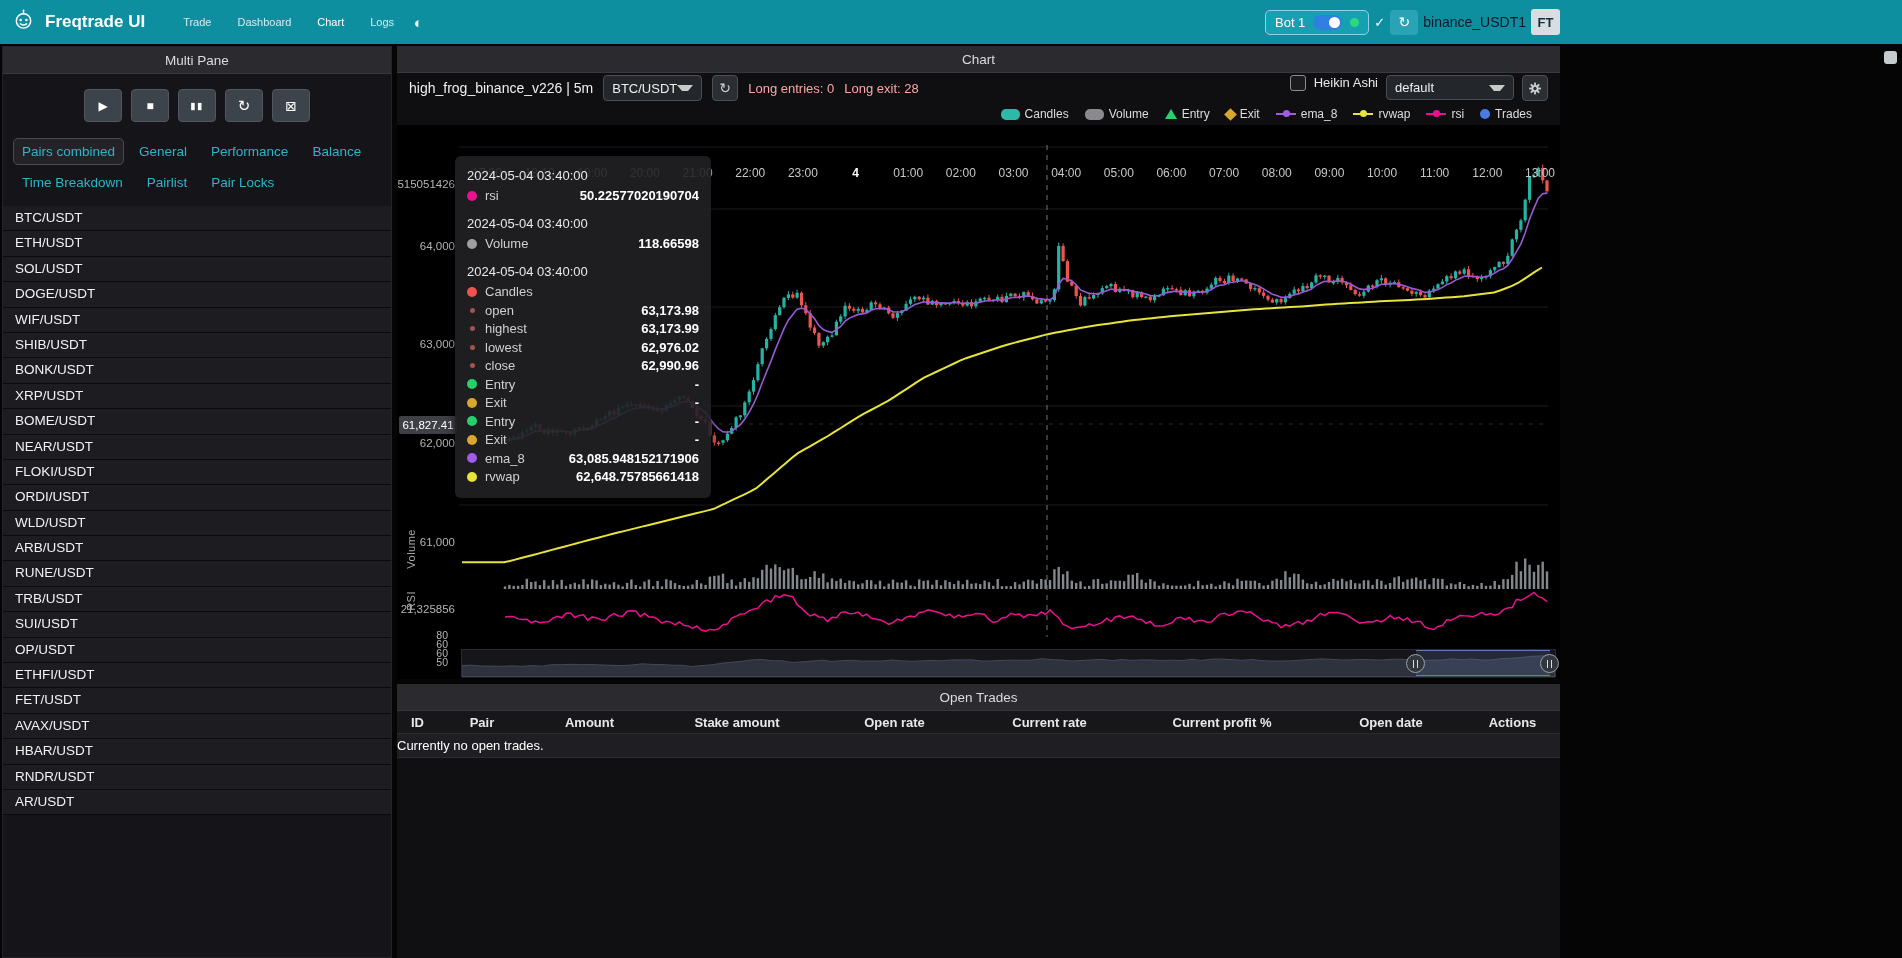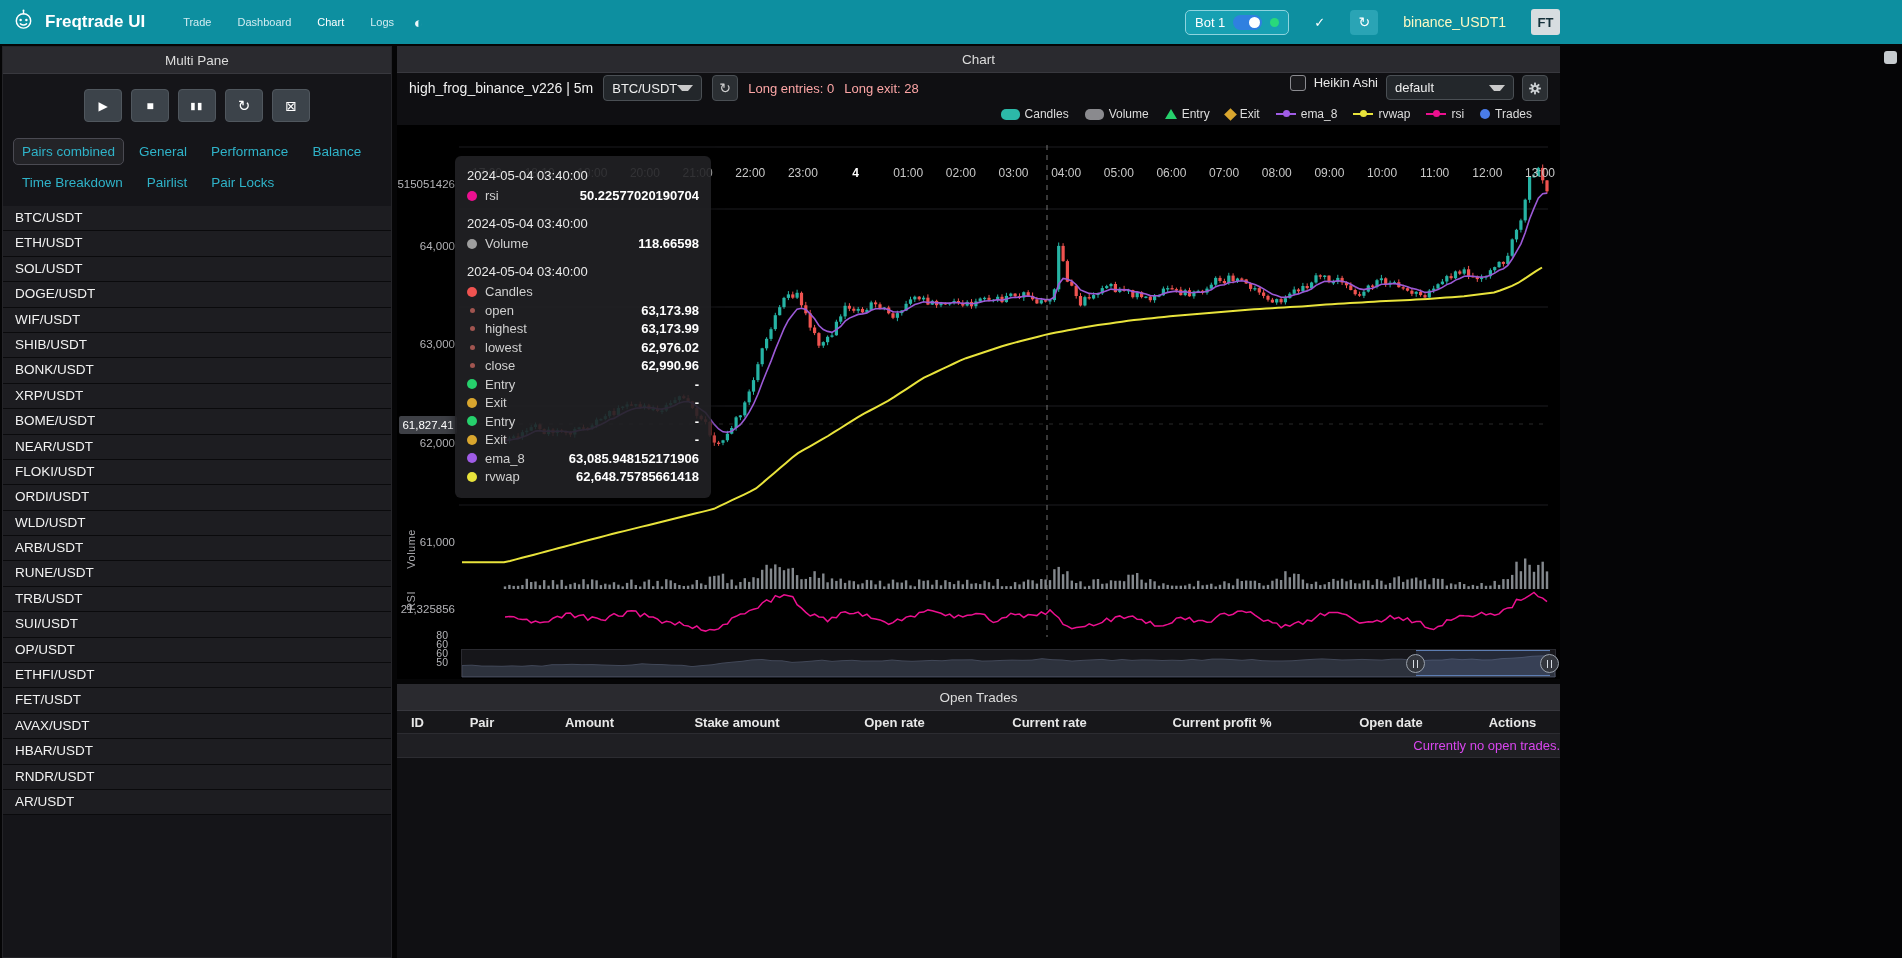--- a/index.html
+++ b/index.html
@@ -7,30 +7,30 @@
        font-family:"Liberation Sans","DejaVu Sans",sans-serif;color:#e8e8e8;}
 
   
   .navbar{position:absolute;left:0;top:0;width:1902px;height:44px;background:#0d8fa0;
           display:flex;align-items:center;}
   .brand{display:flex;align-items:center;gap:10px;padding-left:12px;font-size:17px;font-weight:bold;color:#fff;}
   .nav-links{display:flex;gap:26px;margin-left:38px;font-size:11px;color:#d2ecf1;}
   .nav-link{cursor:pointer;}
   .nav-link.active{color:#ffffff;}
   .theme-toggle{margin-left:20px;font-size:15px;color:#eef8fa;cursor:pointer;}
-  .nav-right{position:absolute;right:342px;top:0;height:44px;display:flex;align-items:center;gap:25px;}
+  .nav-right{position:absolute;right:342px;top:0;height:44px;display:flex;align-items:center;gap:5px;}
   .bot-box{display:flex;align-items:center;gap:8px;padding:4px 9px;border:1px solid #8ed4de;
            border-radius:5px;background:#17a0b2;font-size:13px;color:#fff;}
   .toggle{position:relative;width:29px;height:15px;border-radius:8px;background:#2f80e0;display:inline-block;}
   .toggle::after{content:"";position:absolute;right:2px;top:2px;width:11px;height:11px;border-radius:50%;background:#fff;}
   .online-dot{width:9px;height:9px;border-radius:50%;background:#29d97b;display:inline-block;}
   .check{color:#fff;font-size:13px;}
   .nav-refresh{width:28px;height:25px;border:none;border-radius:4px;background:#2aa4b5;color:#fff;
                font-size:14px;display:flex;align-items:center;justify-content:center;cursor:pointer;}
-  .exchange{font-size:14px;color:#fef9c3;}
+  .exchange{font-size:14px;color:#0f172a;}
   .avatar{width:29px;height:26px;background:#d7dde0;color:#15303a;font-weight:bold;font-size:13px;
           border-radius:3px;display:flex;align-items:center;justify-content:center;}
 
   
   .panel-header{height:26px;background:#2a2a2f;color:#dcdcdc;font-size:13.5px;
                 display:flex;align-items:center;justify-content:center;border-bottom:1px solid #38383e;}
 
   
   .left-panel{position:absolute;left:2px;top:46px;width:390px;height:912px;background:#151519;
               border:1px solid #242428;box-sizing:border-box;overflow:hidden;}
@@ -103,22 +103,22 @@
              border:1px solid #9aa1ab;display:flex;align-items:center;justify-content:center;gap:2.5px;
              box-sizing:border-box;cursor:ew-resize;z-index:3;}
   .dz-handle i{width:1.5px;height:8px;background:#d6dbe2;}
   .dz-left{left:944px;} .dz-right{left:1078px;}
 
   
   .trades-card{position:absolute;left:397px;top:684px;width:1163px;height:274px;background:#101013;}
   .tbl-head{display:flex;align-items:center;height:22px;font-weight:bold;font-size:13px;background:#17171a;}
   .tbl-cell{text-align:center;box-sizing:border-box;}
   .tbl-cell.first{text-align:left;padding-left:14px;}
-  .tbl-empty{height:23px;line-height:23px;text-align:right;background:#1f1f23;border-top:1px solid #2c2c31;
-             border-bottom:1px solid #2c2c31;font-size:13px;color:#d946ef;}
+  .tbl-empty{height:23px;line-height:23px;text-align:left;background:#1f1f23;border-top:1px solid #2c2c31;
+             border-bottom:1px solid #2c2c31;font-size:13px;color:#ffffff;}
 
   .scroll-thumb{position:absolute;left:1884px;top:51px;width:13px;height:13px;background:#c6cbce;border-radius:3px;}
 </style>
 </head>
 <body>
 
 <div id="app">
 
   <nav class="navbar">
     <div class="brand">

